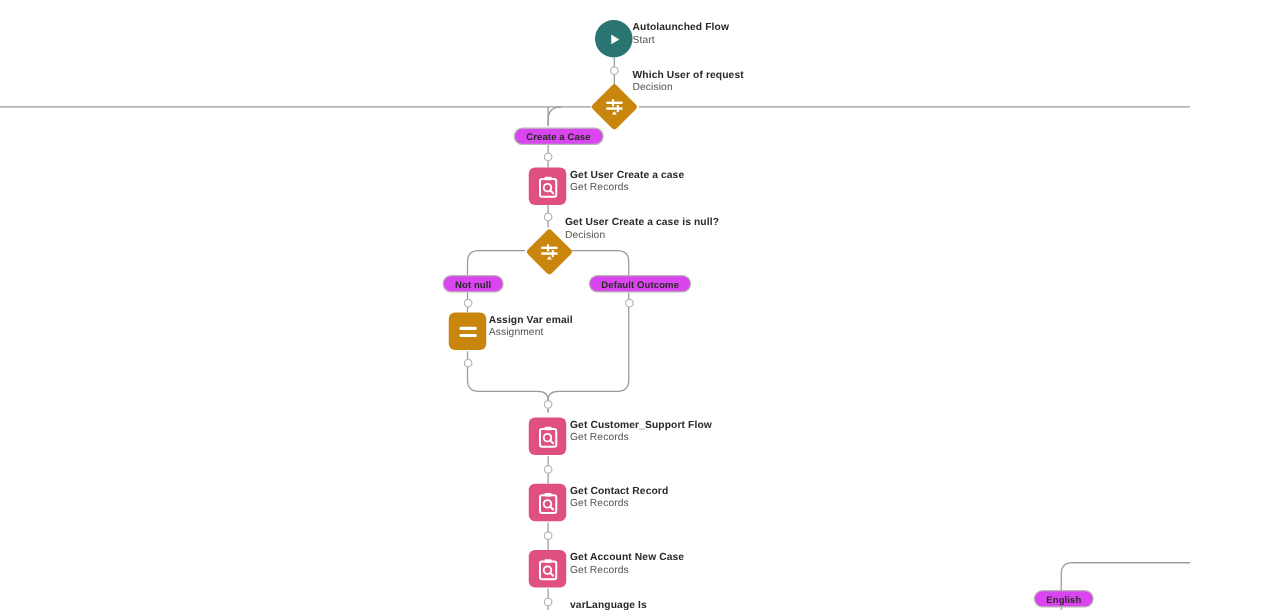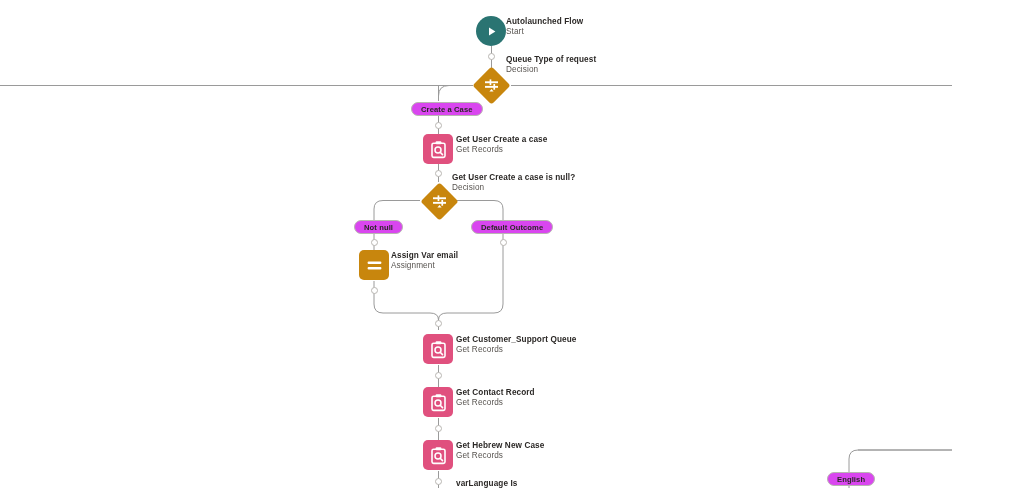--- a/index.html
+++ b/index.html
@@ -188,21 +188,21 @@
           <rect x="2" y="4.3" width="13" height="1.9" fill="#ffffff"></rect>
           <rect x="6.6" y="2.4" width="1.7" height="5.7" fill="#ffffff"></rect>
           <rect x="2" y="8.9" width="13" height="1.9" fill="#ffffff"></rect>
           <rect x="10.4" y="7.0" width="1.7" height="5.7" fill="#ffffff"></rect>
           <polygon points="8.5,12.0 10.6,14.6 6.4,14.6" fill="#ffffff"></polygon>
         </svg>
       </div>
     </div>
   </div>
   <div class="node-label" style="left:506px; top:55px;">
-    <div class="node-title">Queue Type of request</div>
+    <div class="node-title">Which User of request</div>
     <div class="node-sub">Decision</div>
   </div>
 
   <div class="pill" style="left:411px; top:102px;">
     <span>Create a Case</span>
   </div>
 
   <div class="node" style="left:423px; top:134px;">
     <div class="sq pink">
       <svg width="19" height="19" viewBox="0 0 19 19">
@@ -262,21 +262,21 @@
     <div class="sq pink">
       <svg width="19" height="19" viewBox="0 0 19 19">
         <rect x="3" y="3.2" width="13" height="14.2" rx="1.6" fill="none" stroke="#ffffff" stroke-width="1.6"></rect>
         <rect x="6.6" y="1.3" width="5.8" height="2.9" rx="1" fill="#ffffff"></rect>
         <circle cx="9" cy="10.1" r="3.0" fill="none" stroke="#ffffff" stroke-width="1.5"></circle>
         <line x1="11.2" y1="12.3" x2="13.5" y2="14.6" stroke="#ffffff" stroke-width="1.6" stroke-linecap="round"></line>
       </svg>
     </div>
   </div>
   <div class="node-label" style="left:456px; top:335px;">
-    <div class="node-title">Get Customer_Support Queue</div>
+    <div class="node-title">Get Customer_Support Flow</div>
     <div class="node-sub">Get Records</div>
   </div>
 
   <div class="node" style="left:423px; top:387px;">
     <div class="sq pink">
       <svg width="19" height="19" viewBox="0 0 19 19">
         <rect x="3" y="3.2" width="13" height="14.2" rx="1.6" fill="none" stroke="#ffffff" stroke-width="1.6"></rect>
         <rect x="6.6" y="1.3" width="5.8" height="2.9" rx="1" fill="#ffffff"></rect>
         <circle cx="9" cy="10.1" r="3.0" fill="none" stroke="#ffffff" stroke-width="1.5"></circle>
         <line x1="11.2" y1="12.3" x2="13.5" y2="14.6" stroke="#ffffff" stroke-width="1.6" stroke-linecap="round"></line>
@@ -292,21 +292,21 @@
     <div class="sq pink">
       <svg width="19" height="19" viewBox="0 0 19 19">
         <rect x="3" y="3.2" width="13" height="14.2" rx="1.6" fill="none" stroke="#ffffff" stroke-width="1.6"></rect>
         <rect x="6.6" y="1.3" width="5.8" height="2.9" rx="1" fill="#ffffff"></rect>
         <circle cx="9" cy="10.1" r="3.0" fill="none" stroke="#ffffff" stroke-width="1.5"></circle>
         <line x1="11.2" y1="12.3" x2="13.5" y2="14.6" stroke="#ffffff" stroke-width="1.6" stroke-linecap="round"></line>
       </svg>
     </div>
   </div>
   <div class="node-label" style="left:456px; top:441px;">
-    <div class="node-title">Get Hebrew New Case</div>
+    <div class="node-title">Get Account New Case</div>
     <div class="node-sub">Get Records</div>
   </div>
 
   <div class="node-label" style="left:456px; top:479px;text-align:right;">
     <div class="node-title">varLanguage Is</div>
   </div>
 
   <div class="pill" style="left:827px; top:472px;">
     <span>English</span>
   </div>

